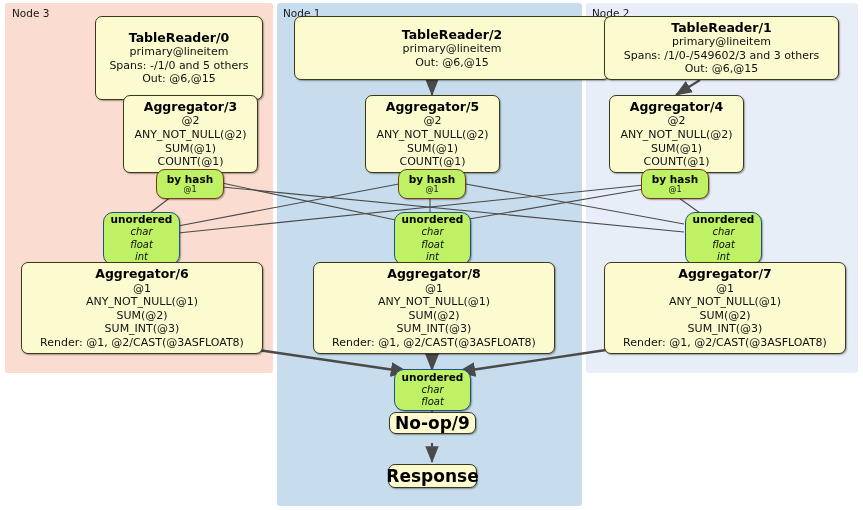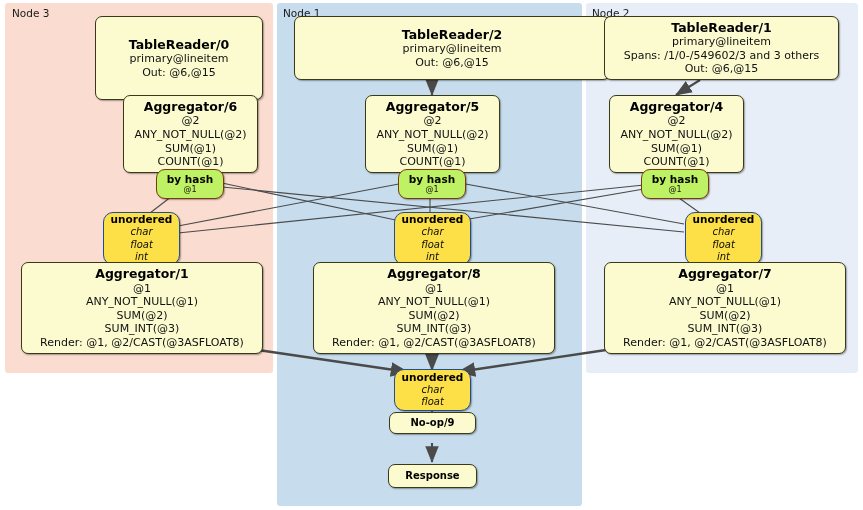--- a/index.html
+++ b/index.html
@@ -21,26 +21,26 @@
   .proc{background:#fbfbcf;border:1.3px solid #3a3a1a;
         box-shadow:1px 1px 1.5px rgba(0,0,0,.35);}
   .proc .title{font-weight:bold;font-size:12.5px;color:#000;line-height:1.22;}
   .proc .ln{font-size:11px;color:#111;line-height:1.24;}
 
   .hash{background:#bef264;border:1.3px solid #7a3a10;border-radius:9px;
         box-shadow:1px 1px 1.5px rgba(0,0,0,.35);}
   .hash .title{font-weight:bold;font-size:10.5px;color:#000;line-height:1.15;}
   .hash .ln{font-size:8px;color:#111;line-height:1.15;}
 
-  .unord{background:#fde047;border:1.3px solid #1f4f93;border-radius:10px;
+  .unord{background:#bef264;border:1.3px solid #1f4f93;border-radius:10px;
          box-shadow:1px 1px 1.5px rgba(0,0,0,.35);}
   .unord .title{font-weight:bold;font-size:10.5px;color:#000;line-height:1.2;}
   .unord .ln{font-size:10px;color:#0b0b0b;line-height:1.25;font-style:italic;}
 
-  .small-proc .title{font-size:10px;}
+  .small-proc .title{font-size:17px;}
 </style>
 </head>
 <body>
 
 <div id="stage">
 
   <div class="panel" style="left:5px;top:3px;width:268px;height:370px;background:#fadcd0;"></div>
   <div class="panel" style="left:277px;top:3px;width:305px;height:503px;background:#c7dded;"></div>
   <div class="panel" style="left:586px;top:3px;width:272px;height:370px;background:#e8eef8;"></div>
 
@@ -81,38 +81,39 @@
 
       <path d="M432,408 L432,412" stroke-width="1.6"></path>
 
       <path d="M432,443 L432,462" stroke-width="2.1" marker-end="url(#ah)"></path>
     </g>
   </svg>
 
   <div class="node proc" style="left:95px;top:16px;width:168px;height:84px;">
     <div class="title">TableReader/0</div>
     <div class="ln">primary@lineitem</div>
+    <div class="ln">Spans: -/1/0 and 5 others</div>
     <div class="ln">Out: @6,@15</div>
   </div>
 
   <div class="node proc" style="left:294px;top:16px;width:316px;height:64px;">
     <div class="title">TableReader/2</div>
     <div class="ln">primary@lineitem</div>
     <div class="ln">Out: @6,@15</div>
   </div>
 
   <div class="node proc" style="left:604px;top:16px;width:235px;height:64px;">
     <div class="title">TableReader/1</div>
     <div class="ln">primary@lineitem</div>
     <div class="ln">Spans: /1/0-/549602/3 and 3 others</div>
     <div class="ln">Out: @6,@15</div>
   </div>
 
   <div class="node proc" style="left:123px;top:95px;width:135px;height:78px;">
-    <div class="title">Aggregator/6</div>
+    <div class="title">Aggregator/3</div>
     <div class="ln">@2</div>
     <div class="ln">ANY_NOT_NULL(@2)</div>
     <div class="ln">SUM(@1)</div>
     <div class="ln">COUNT(@1)</div>
   </div>
 
   <div class="node proc" style="left:365px;top:95px;width:135px;height:78px;">
     <div class="title">Aggregator/5</div>
     <div class="ln">@2</div>
     <div class="ln">ANY_NOT_NULL(@2)</div>
@@ -158,21 +159,21 @@
   </div>
 
   <div class="node unord" style="left:685px;top:212px;width:77px;height:53px;">
     <div class="title">unordered</div>
     <div class="ln">char</div>
     <div class="ln">float</div>
     <div class="ln">int</div>
   </div>
 
   <div class="node proc" style="left:21px;top:262px;width:242px;height:92px;">
-    <div class="title">Aggregator/1</div>
+    <div class="title">Aggregator/6</div>
     <div class="ln">@1</div>
     <div class="ln">ANY_NOT_NULL(@1)</div>
     <div class="ln">SUM(@2)</div>
     <div class="ln">SUM_INT(@3)</div>
     <div class="ln">Render: @1, @2/CAST(@3ASFLOAT8)</div>
   </div>
 
   <div class="node proc" style="left:313px;top:262px;width:242px;height:92px;text-align:center;">
     <div class="title">Aggregator/8</div>
     <div class="ln">@1</div>

